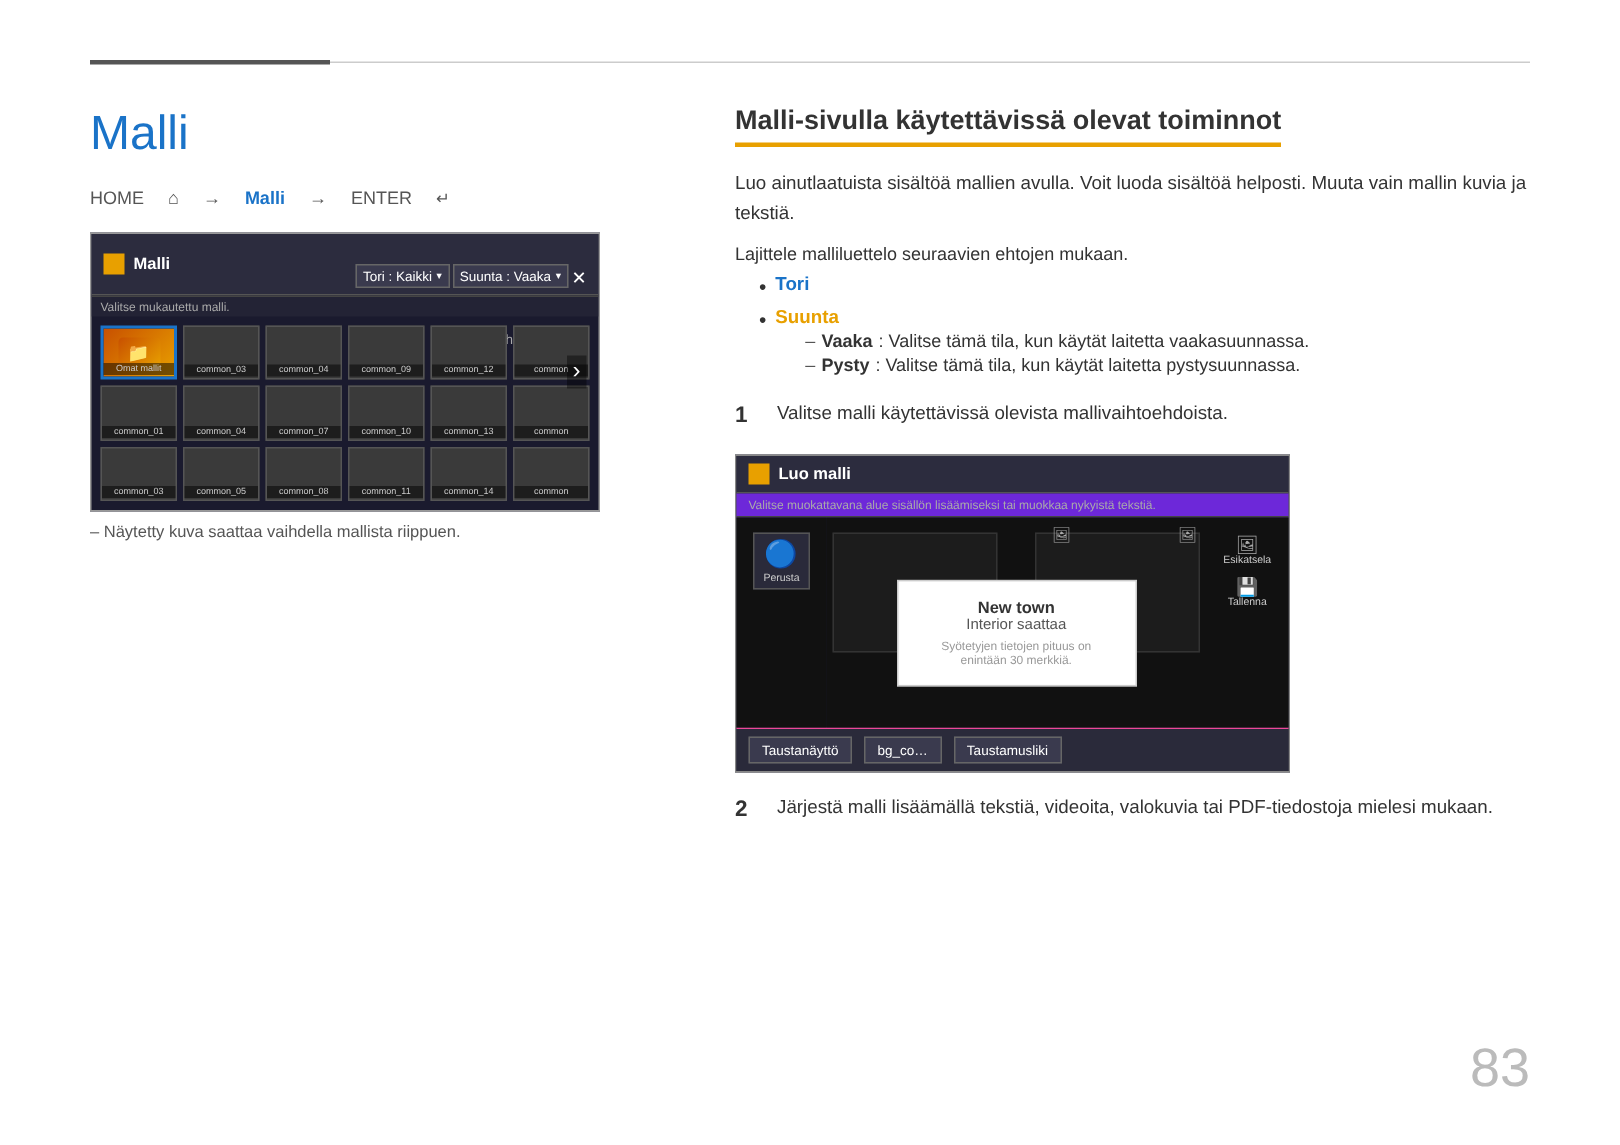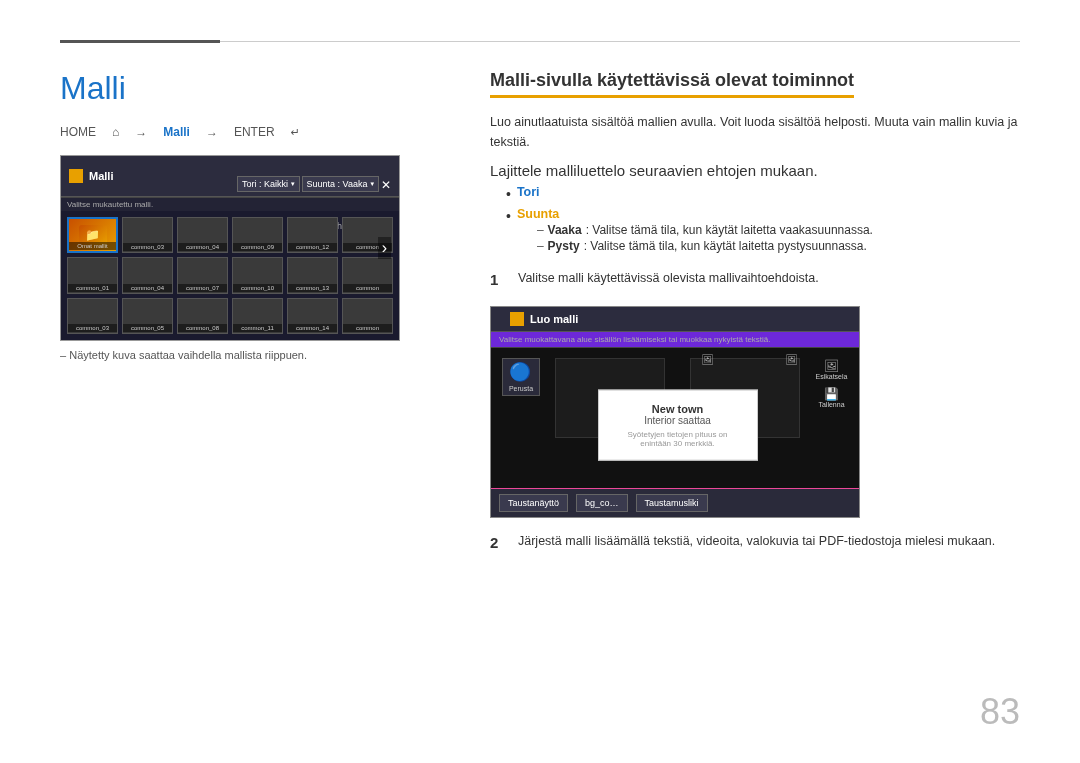--- a/index.html
+++ b/index.html
@@ -211,21 +211,21 @@
     }
 
     .description-para {
       font-size: 12.5px;
       color: #333;
       line-height: 1.6;
       margin-bottom: 10px;
     }
 
     .list-intro {
-      font-size: 15px;
+      font-size: 12px;
       color: #333;
       margin-bottom: 6px;
     }
 
     .bullet-list {
       list-style: none;
       margin-left: 16px;
       margin-bottom: 14px;
     }
     .bullet-list > li {
@@ -291,21 +291,21 @@
       width: 100%;
       max-width: 370px;
       background: #1a1a2e;
       border: 1px solid #888;
       margin-top: 4px;
       position: relative;
     }
 
     .luo-header {
       background: #2c2c3e;
-      padding: 5px 19px;
+      padding: 5px 8px;
       display: flex;
       align-items: center;
       gap: 6px;
       border-bottom: 1px solid #555;
     }
     .luo-icon {
       width: 14px;
       height: 14px;
       background: #e8a000;
     }

